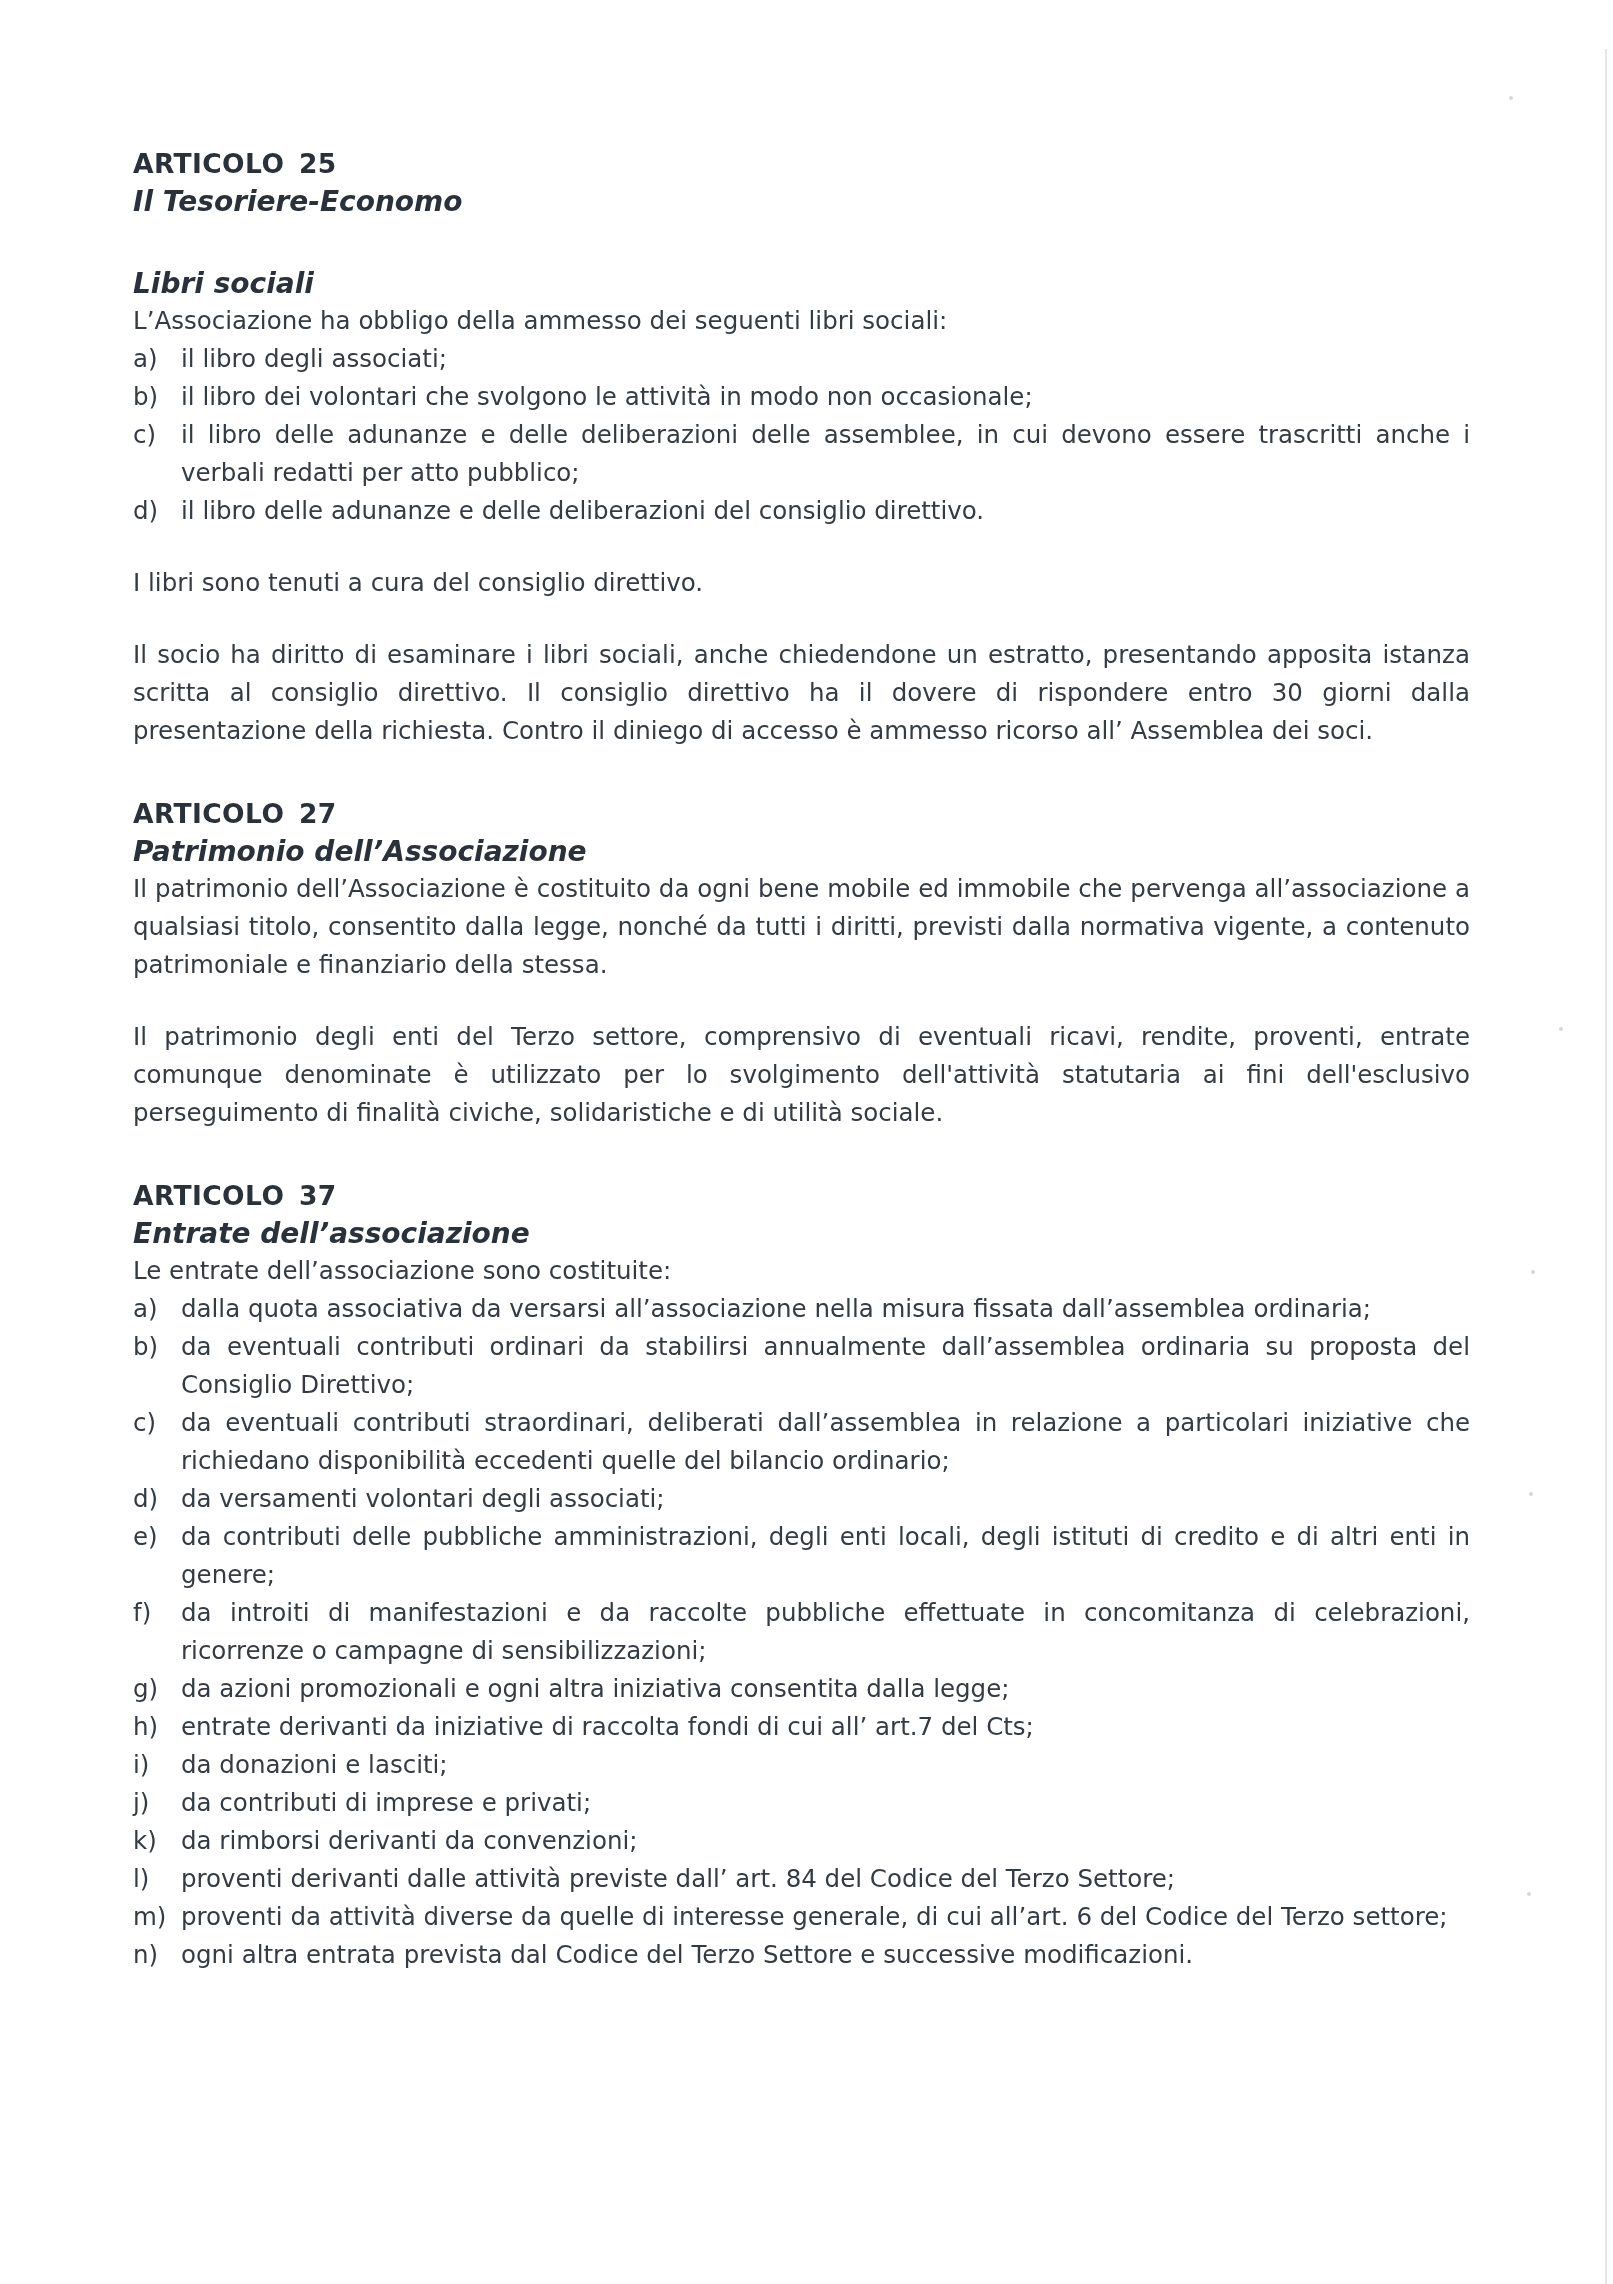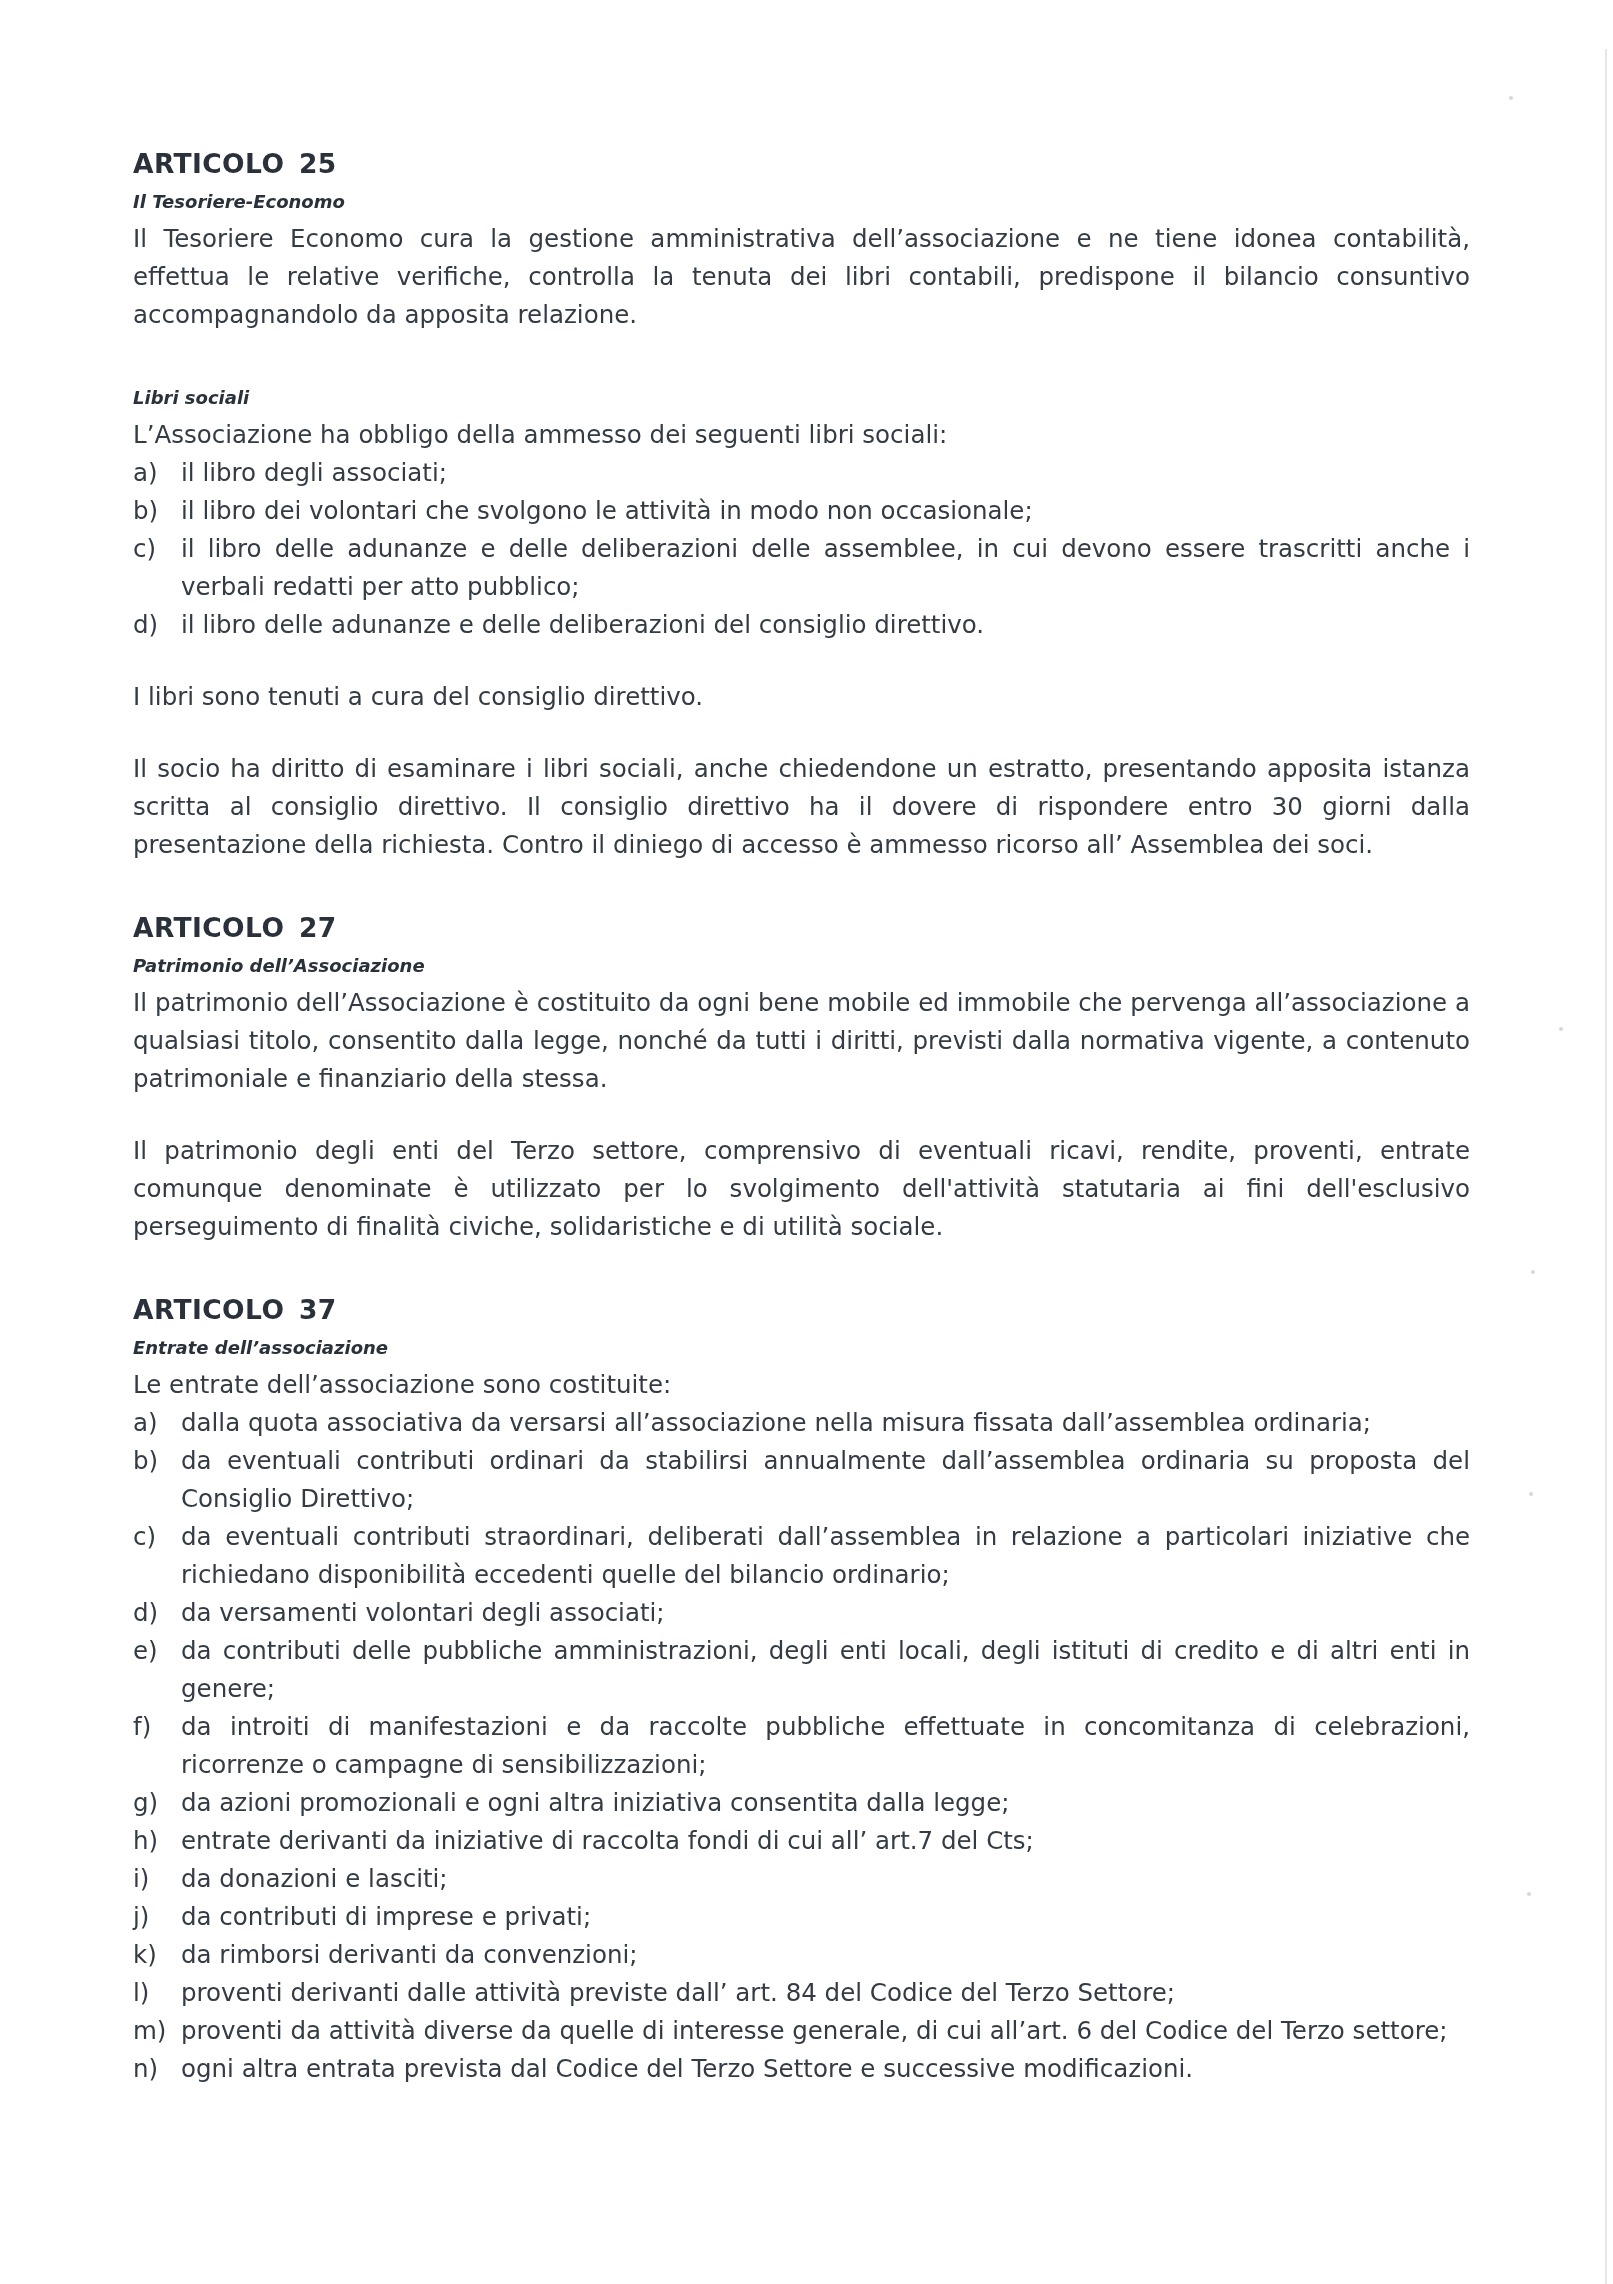--- a/index.html
+++ b/index.html
@@ -28,21 +28,21 @@
     font-size: 26.5px;
     line-height: 38px;
     font-weight: bold;
     color: #2a313a;
     letter-spacing: 0.4px;
   }
   .art-heading .art-num { margin-left: 14.7px; }
 
   .art-subtitle {
     margin: 0;
-    font-size: 18px;
+    font-size: 28px;
     line-height: 37px;
     font-weight: bold;
     font-style: italic;
     color: #2a313a;
   }
 
   .para {
     margin: 0;
     text-align: justify;
   }
@@ -82,21 +82,20 @@
   .speck.s5 { left: 1527px; top: 1892px; }
 </style>
 </head>
 <body>
 
 <div class="page">
 
   <section class="article">
     <h2 class="art-heading"><span>ARTICOLO</span><span class="art-num">25</span></h2>
     <h3 class="art-subtitle">Il Tesoriere-Economo</h3>
-    <p class="para">Il Tesoriere Economo cura la gestione amministrativa dell’associazione e ne tiene idonea contabilità, effettua le relative verifiche, controlla la tenuta dei libri contabili, predispone il bilancio consuntivo accompagnandolo da apposita relazione.</p>
   </section>
 
   <section class="article">
     <h3 class="art-subtitle">Libri sociali</h3>
     <p class="para">L’Associazione ha obbligo della ammesso dei seguenti libri sociali:</p>
     <div class="li">
       <span class="li-letter">a)</span>
       <span class="li-text">il libro degli associati;</span>
     </div>
     <div class="li">

